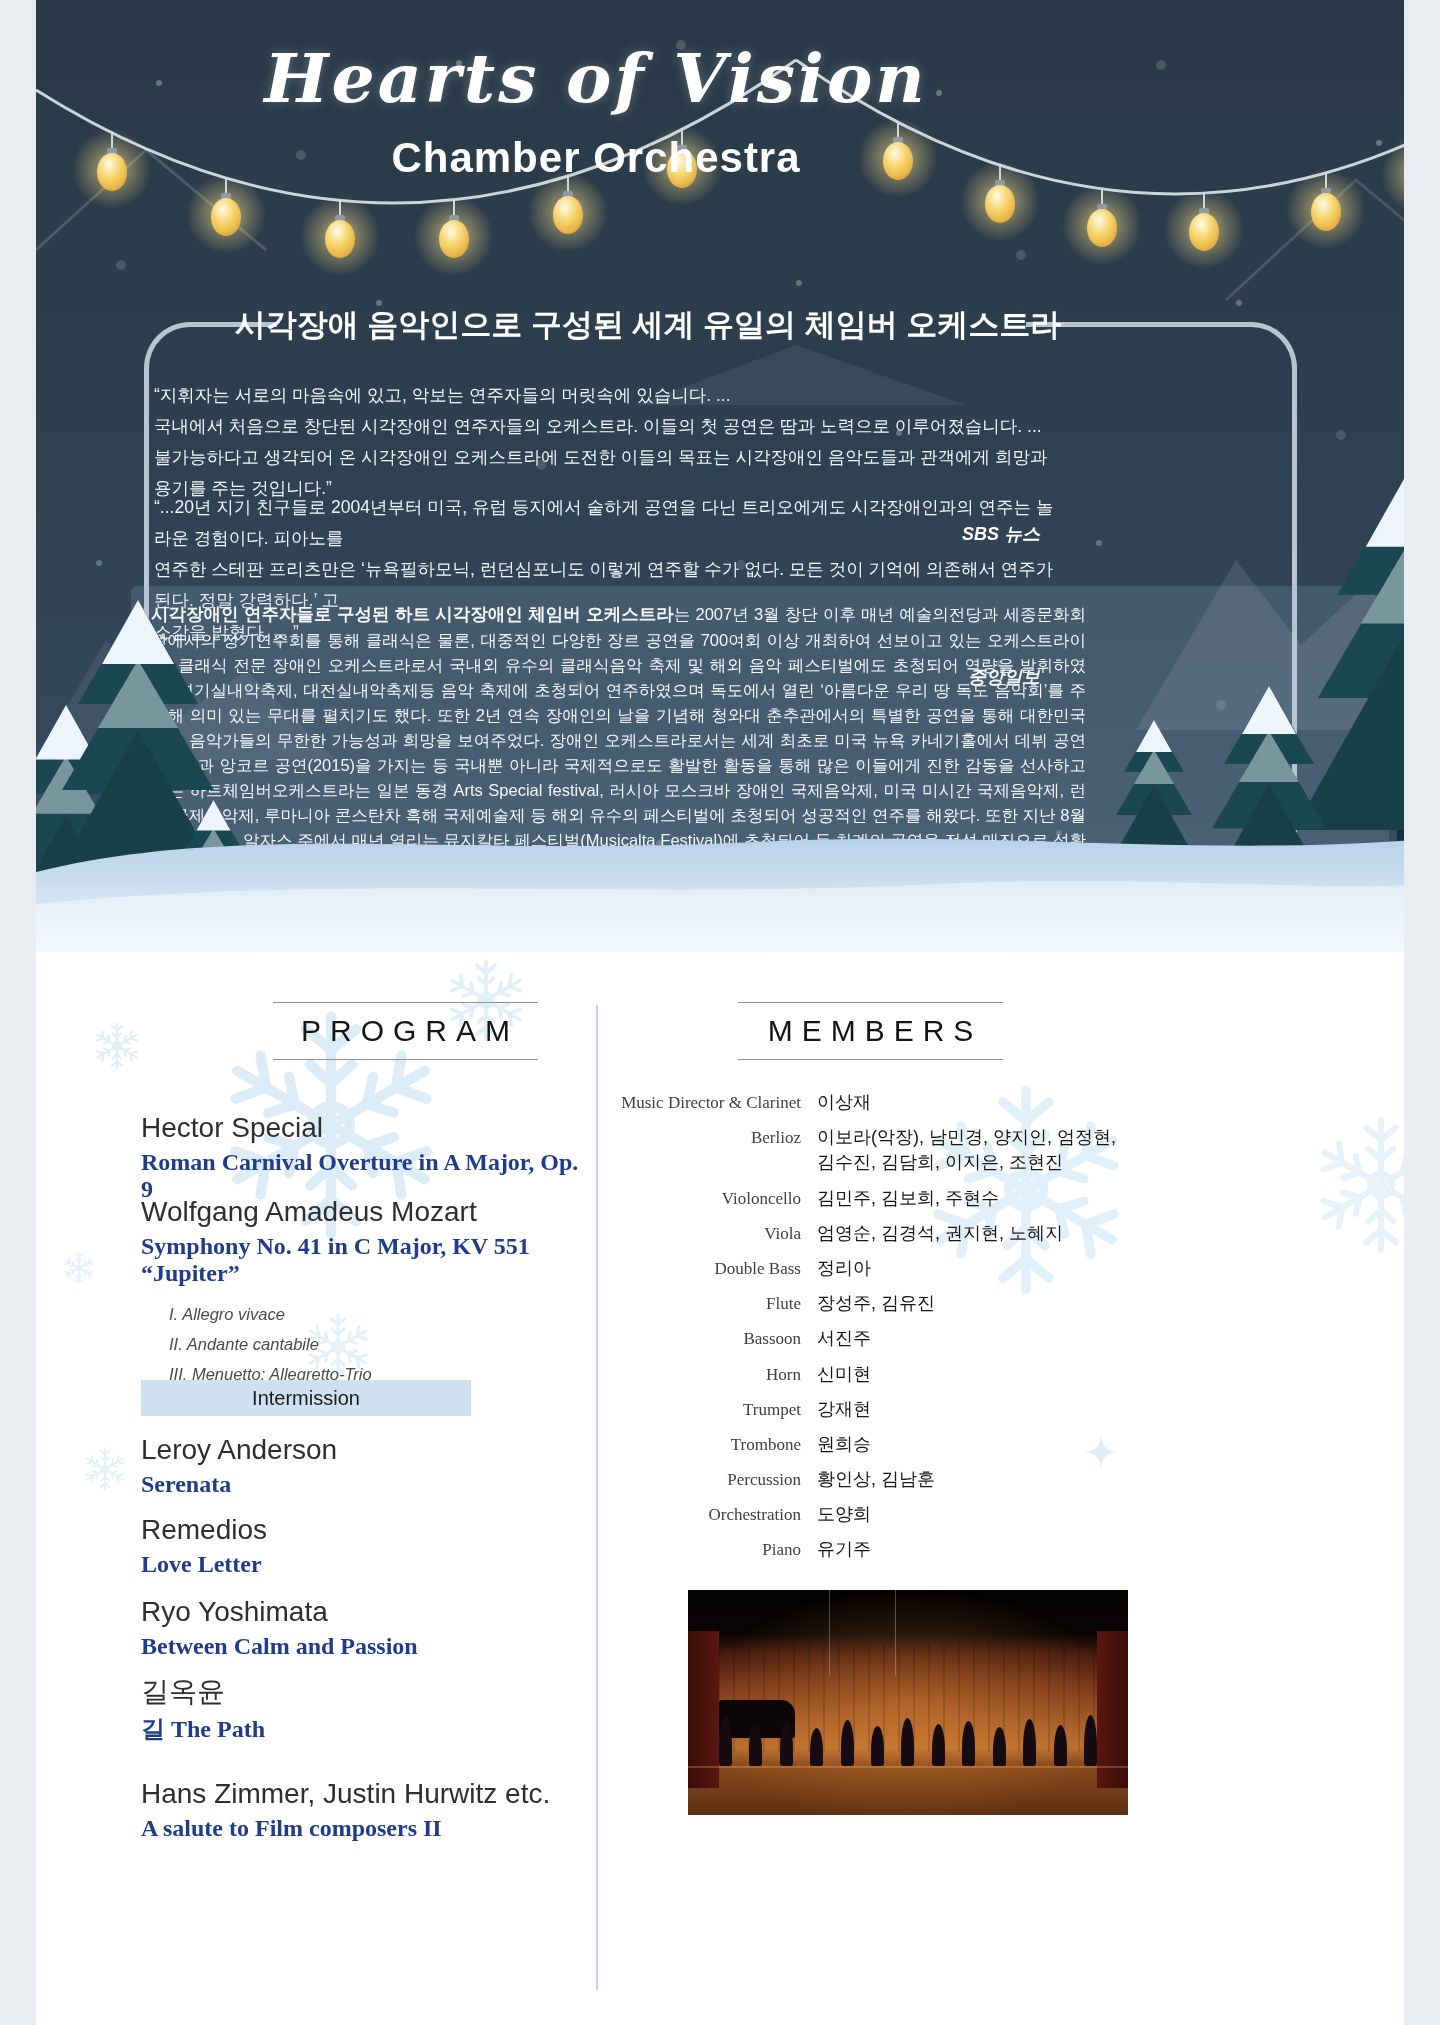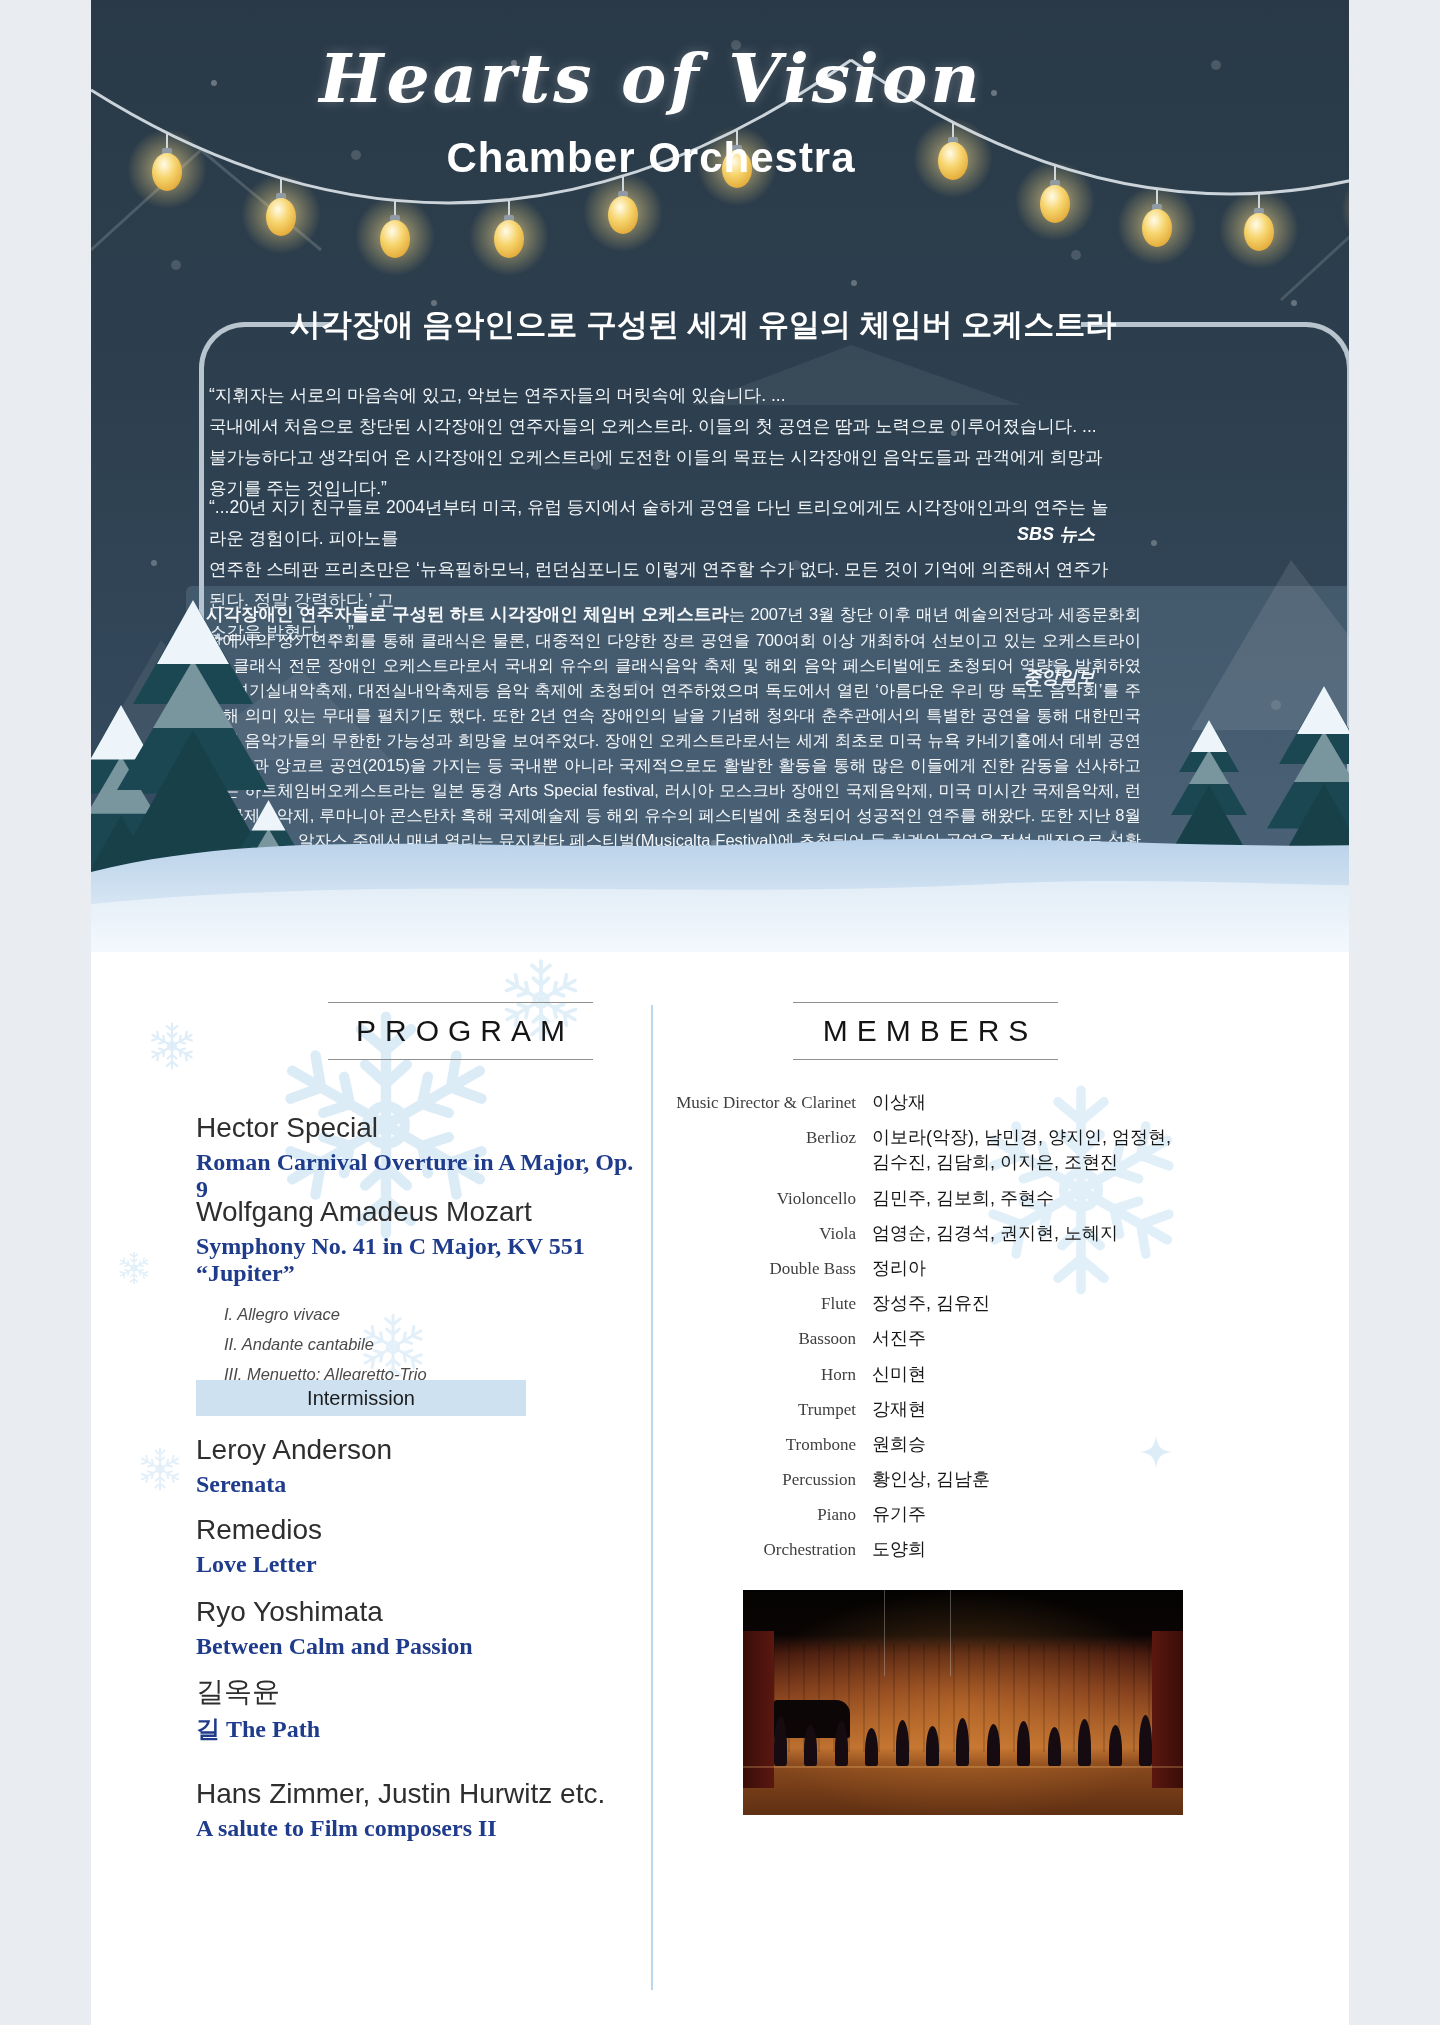--- a/index.html
+++ b/index.html
@@ -1,16 +1,16 @@
 <!DOCTYPE html>
 <html lang="ko"><head>
 <meta charset="utf-8">
 <style>
   html,body{margin:0;padding:0;background:#e9edf1;}
-  .poster{position:relative;width:1258px;height:2025px;margin:0 auto;background:#ffffff;overflow:hidden;
+  .poster{position:relative;width:1368px;height:2025px;margin:0 auto;background:#ffffff;overflow:hidden;
           font-family:"Liberation Sans",sans-serif;}
   
   .hero{position:absolute;left:0;top:0;width:1440px;height:952px;overflow:hidden;
         background:linear-gradient(180deg,#293947 0%,#2d3f4e 40%,#32475a 72%,#3a5066 100%);}
   .snow{position:absolute;left:0;top:0;border-radius:50%;background:transparent;}
   .snow.a{width:6px;height:6px;
     box-shadow:120px 80px 0 0 rgba(255,255,255,.30),420px 60px 0 0 rgba(255,255,255,.30),
     900px 90px 0 0 rgba(255,255,255,.30),1340px 140px 0 0 rgba(255,255,255,.30),
     340px 300px 0 0 rgba(255,255,255,.28),760px 280px 0 0 rgba(255,255,255,.28),
     1200px 300px 0 0 rgba(255,255,255,.28),180px 420px 0 0 rgba(255,255,255,.26),
@@ -353,26 +353,26 @@
       </div>
     <div class="mrow">
         <div class="mrole">Trombone</div>
         <div class="mnames">원희승</div>
       </div>
     <div class="mrow">
         <div class="mrole">Percussion</div>
         <div class="mnames">황인상, 김남훈</div>
       </div>
     <div class="mrow">
+        <div class="mrole">Orchestration</div>
+        <div class="mnames">도양희</div>
+      </div>
+    <div class="mrow">
         <div class="mrole">Piano</div>
         <div class="mnames">유기주</div>
-      </div>
-    <div class="mrow">
-        <div class="mrole">Orchestration</div>
-        <div class="mnames">도양희</div>
       </div>
   </div>
 
   <div class="stage-photo">
     <div class="glow"></div>
     <div class="slats"></div>
     <div class="mic" style="left:32%"></div>
     <div class="mic" style="left:47%"></div>
     <div class="curtain left"></div>
     <div class="curtain right"></div>

